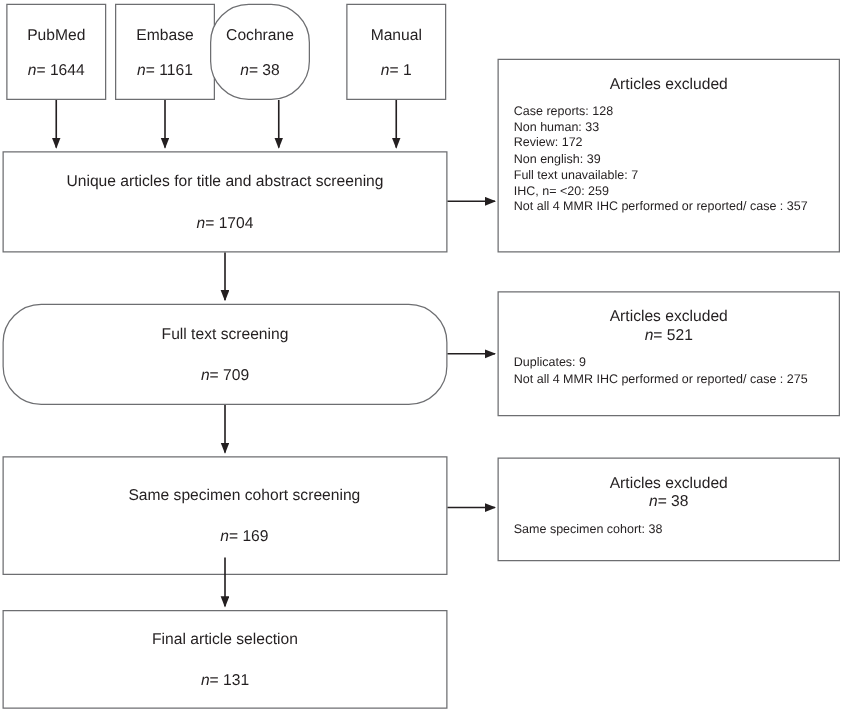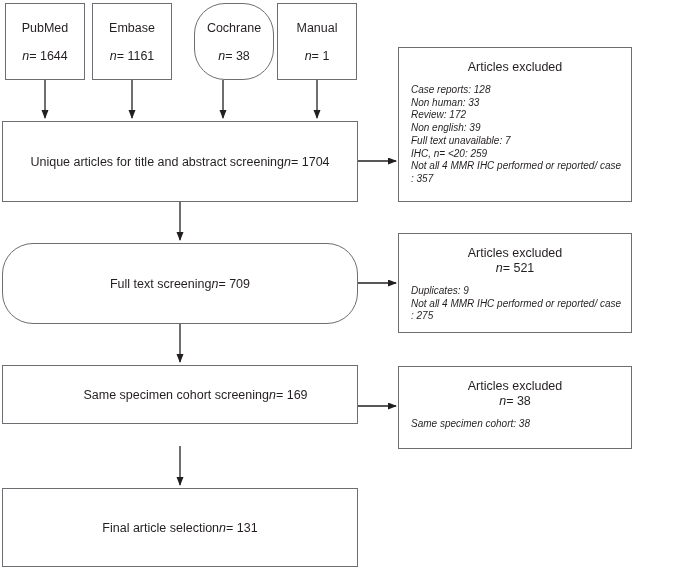--- a/index.html
+++ b/index.html
@@ -21,72 +21,72 @@
   .source-box {
     top: 3px; height: 77px; width: 80px;
     display: flex; flex-direction: column;
     align-items: center; justify-content: center;
     row-gap: 14px;
     font-size: 12.5px;
     text-align: center;
   }
   .stage-box {
     left: 2px; width: 356px;
-    display: flex; flex-direction: row;
+    display: flex; flex-direction: column;
     align-items: center; justify-content: center;
     row-gap: 19px;
     font-size: 12.5px;
     text-align: center;
   }
   .excl-box {
-    left: 398px; width: 234px;
+    left: 398px; width: 274px;
     font-size: 12.5px;
   }
   .excl-head { text-align: center; padding-top: 12px; line-height: 15px; }
   .excl-count { text-align: center; line-height: 15px; }
   .reasons { margin-top: 9px; padding-left: 12px; padding-right: 8px;
-             font-size: 10px; line-height: 12.7px; text-align: left; font-style: italic; }
+             font-size: 10px; line-height: 12.7px; text-align: left; }
   .nval i { font-style: italic; }
   .arrow-layer {
     position: absolute; left: 0; top: 0;
     width: 675px; height: 570px;
     pointer-events: none;
   }
 </style>
 </head>
 <body>
 
 <div class="canvas">
 
   <div class="box source-box" style="left:5px;">
     <div>PubMed</div>
     <div class="nval"><i>n</i><span>= 1644</span></div>
   </div>
   <div class="box source-box" style="left:92px;">
     <div>Embase</div>
     <div class="nval"><i>n</i><span>= 1161</span></div>
   </div>
-  <div class="box source-box" style="left:194px;border-radius:31px;">
+  <div class="box source-box" style="left:168px;border-radius:31px;">
     <div>Cochrane</div>
     <div class="nval"><i>n</i><span>= 38</span></div>
   </div>
   <div class="box source-box" style="left:277px;">
     <div>Manual</div>
     <div class="nval"><i>n</i><span>= 1</span></div>
   </div>
 
   <div class="box stage-box" style="top:121px;height:81px;">
     <div>Unique articles for title and abstract screening</div>
     <div class="nval"><i>n</i><span>= 1704</span></div>
   </div>
   <div class="box stage-box" style="top:243px;height:81px;border-radius:31px;">
     <div>Full text screening</div>
     <div class="nval"><i>n</i><span>= 709</span></div>
   </div>
-  <div class="box stage-box" style="top:365px;height:59px;padding-left:31px;">
+  <div class="box stage-box" style="top:365px;height:95px;padding-left:31px;">
     <div>Same specimen cohort screening</div>
     <div class="nval"><i>n</i><span>= 169</span></div>
   </div>
   <div class="box stage-box" style="top:488px;height:79px;">
     <div>Final article selection</div>
     <div class="nval"><i>n</i><span>= 131</span></div>
   </div>
 
   <div class="box excl-box" style="top:47px;height:155px;">
     <div class="excl-head">Articles excluded</div>

